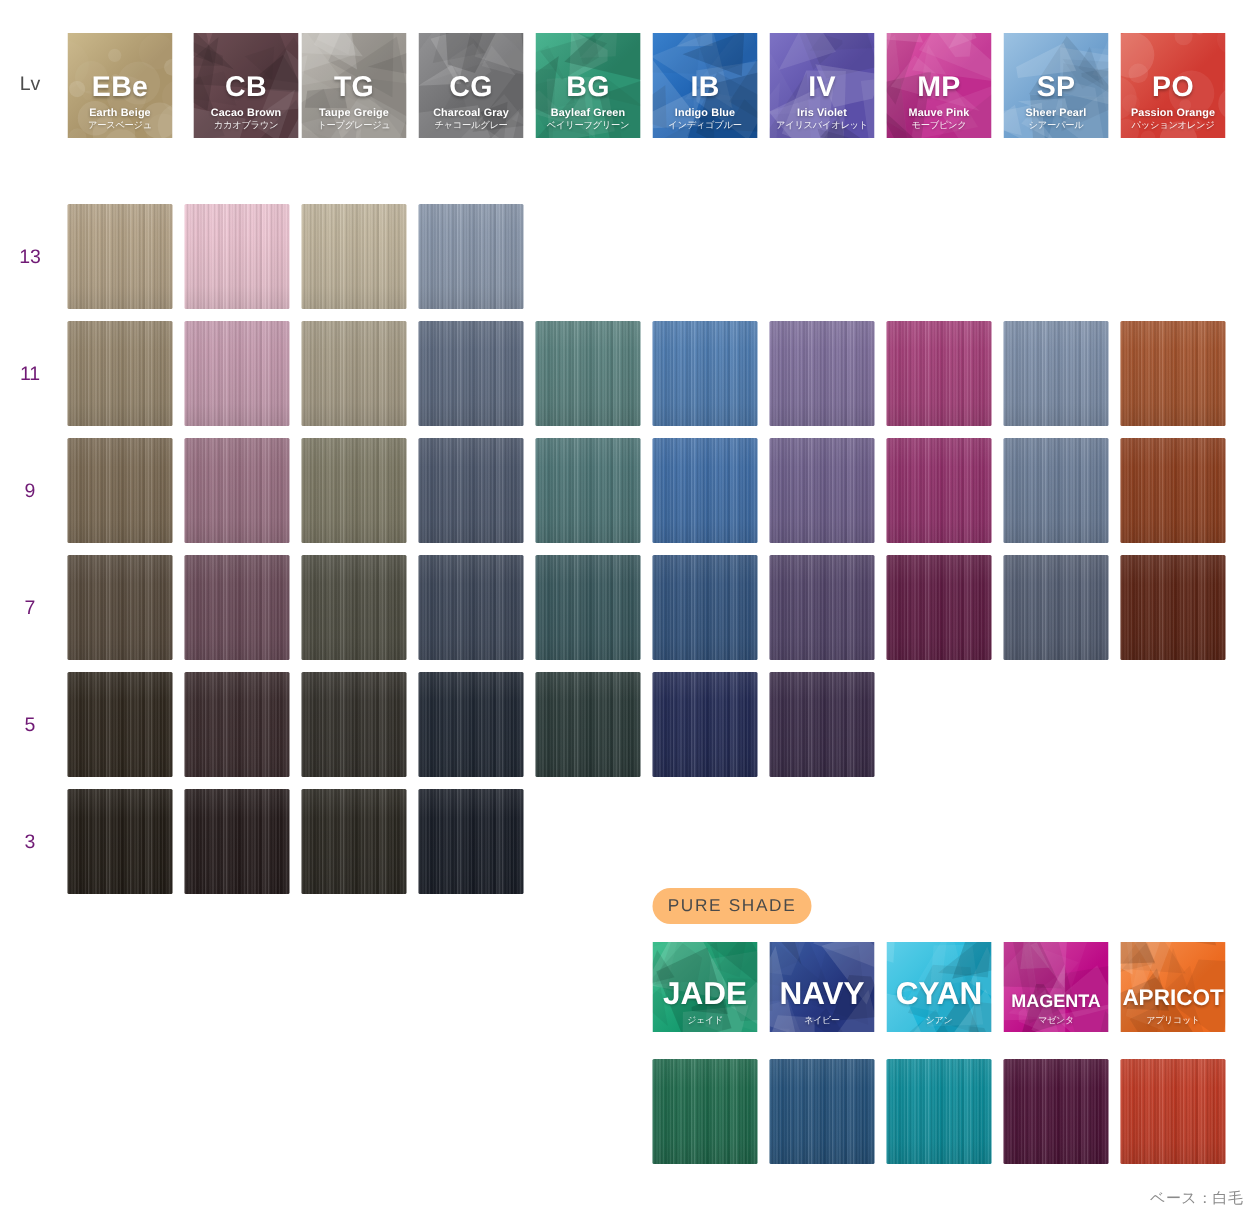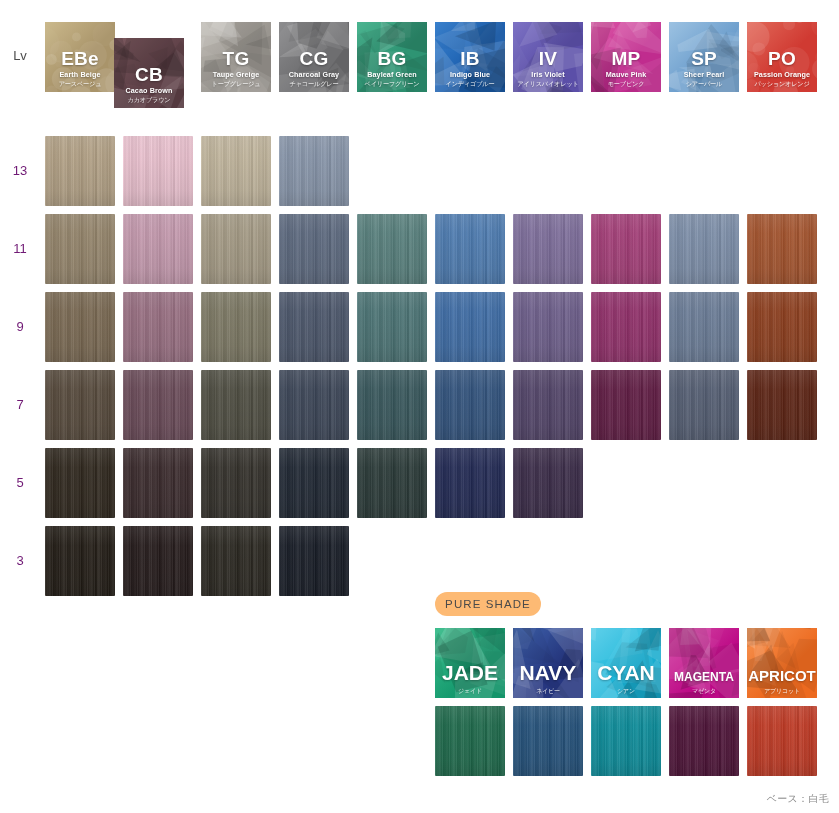--- a/index.html
+++ b/index.html
@@ -121,21 +121,21 @@
     border-radius: 13px;
     font-size: 11.5px;
     letter-spacing: 1.1px;
     display: flex;
     align-items: center;
     justify-content: center;
   }
   .pure-tile {
     position: absolute;
     width: 70px;
-    height: 70px;
+    height: 60px;
     overflow: hidden;
     color: #fff;
     text-align: center;
   }
   .pure-tile .bg { position: absolute; inset: 0; }
   .pure-tile .facets { position: absolute; inset: -12%; opacity: 0.6; }
   .pure-tile .labels {
     position: absolute; left: 0; right: 0; bottom: 4px; line-height: 1;
   }
   .pure-tile .code {
@@ -188,21 +188,21 @@
         <circle cx="63.9" cy="47.7" r="16.5" fill="#ffffff" opacity="0.11"></circle>
         <circle cx="82.9" cy="84.5" r="13.2" fill="#ffffff" opacity="0.07"></circle>
         <circle cx="95.4" cy="80.2" r="16.8" fill="#ffffff" opacity="0.15"></circle>
       </svg>
       <div class="labels">
         <div class="code">EBe</div>
         <div class="en">Earth Beige</div>
         <div class="jp">アースベージュ</div>
       </div>
     </div>
-    <div class="head-tile" style="left: 114px; top: 22px; margin-top: 16px;">
+    <div class="head-tile" style="left: 129px; top: 22px;">
       <div class="bg" style="background: linear-gradient(135deg, rgb(125, 90, 96) 0%, rgb(95, 65, 72) 55%, rgb(95, 65, 72) 100%);"></div>
       <svg class="facets" viewBox="0 0 100 100" preserveAspectRatio="none">
         <polygon points="33.3,88.4 -17.3,95.5 -23.2,58.5 14.4,42.2" fill="#000000" opacity="0.17"></polygon>
         <polygon points="105.1,111.5 41.6,111.0 88.2,60.4" fill="#000000" opacity="0.21"></polygon>
         <polygon points="96.4,55.4 47.1,51.5 77.9,26.0" fill="#000000" opacity="0.26"></polygon>
         <polygon points="127.6,64.2 61.4,69.8 80.5,21.8" fill="#ffffff" opacity="0.13"></polygon>
         <polygon points="69.7,45.8 48.5,27.1 71.2,19.5" fill="#000000" opacity="0.10"></polygon>
         <polygon points="7.5,39.4 -11.2,35.1 -16.6,-15.9 11.3,-23.7" fill="#ffffff" opacity="0.15"></polygon>
         <polygon points="42.3,65.1 -29.3,53.8 32.6,38.6" fill="#000000" opacity="0.07"></polygon>
         <polygon points="92.5,53.7 10.3,48.6 24.4,7.5 72.7,2.5" fill="#000000" opacity="0.21"></polygon>

